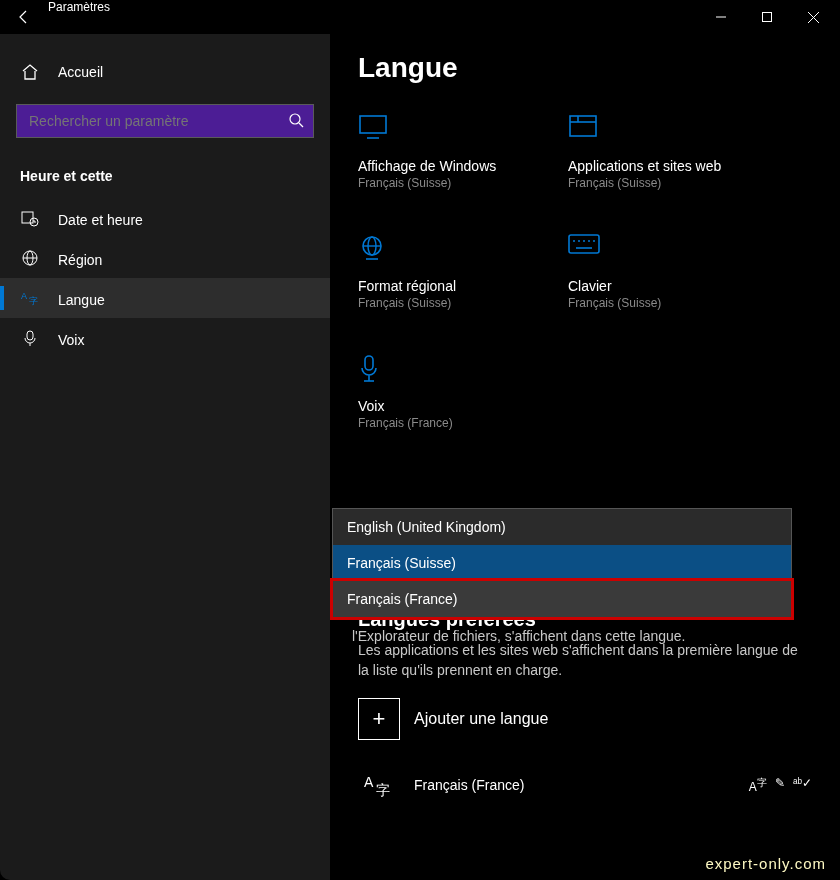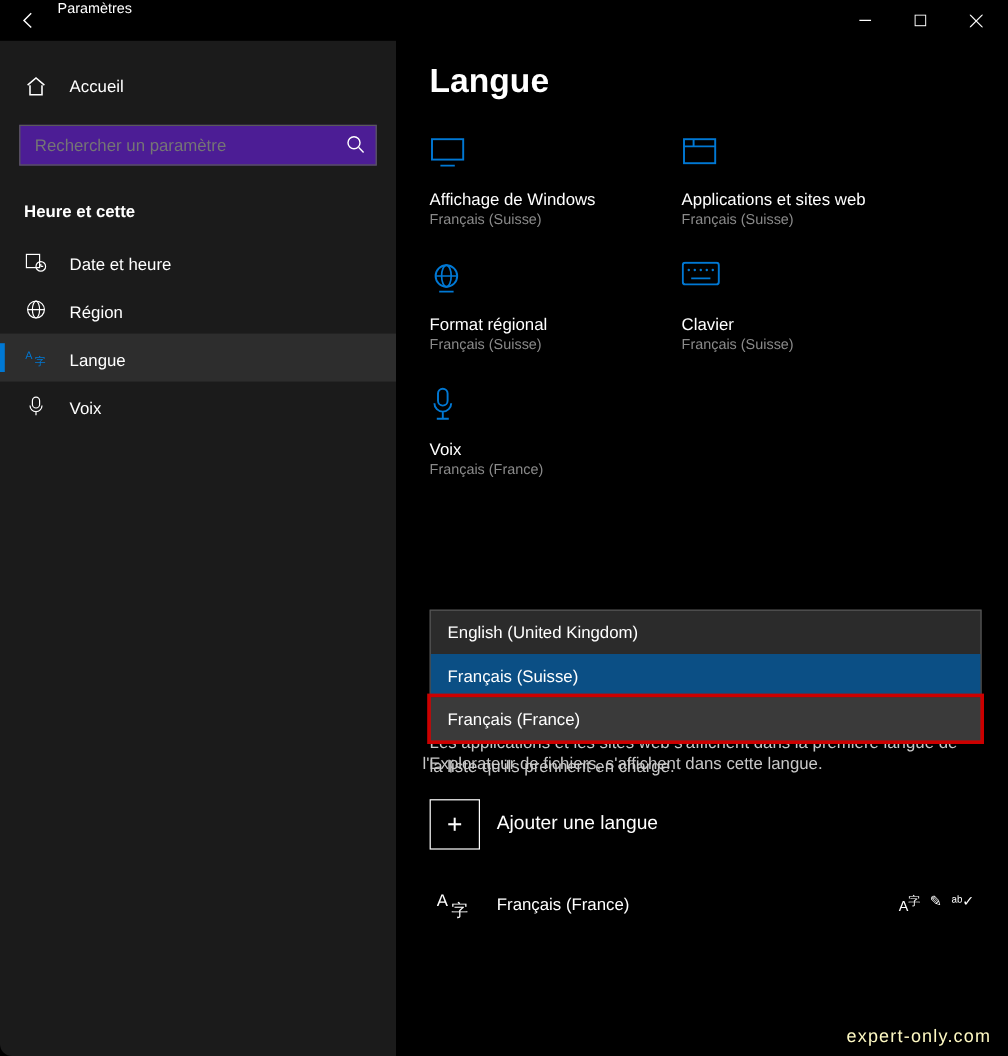--- a/index.html
+++ b/index.html
@@ -16,35 +16,35 @@
   .search-wrap { margin: 14px 16px 20px 16px; position:relative; }
   .search-input { width:100%; height:34px; background:#4c1d95; border:1px solid #5a5a5a; color:#888; font-size:14px; padding: 0 36px 0 12px; }
   .search-icon { position:absolute; right:10px; top:8px; color:#fff; }
   .section-head { font-size:14px; font-weight:600; padding: 10px 20px 14px 20px; }
   .nav-item { display:flex; align-items:flex-end; gap:18px; padding: 10px 20px; font-size:14px; position:relative; }
   .nav-item.active { background:#2d2d2d; }
   .nav-item.active::before { content:""; position:absolute; left:0; top:8px; bottom:8px; width:4px; background:#0078d4; }
   .nav-icon { width:20px; height:20px; display:flex; align-items:center; justify-content:center; color:#fff; }
   .main { flex:1; padding: 18px 28px 0 28px; overflow:hidden; position:relative; }
   h1.page-title { font-size:28px; font-weight:600; margin-bottom: 30px; }
-  .tile-grid { display:flex; flex-wrap:wrap; gap: 0 40px; }
+  .tile-grid { display:flex; flex-wrap:wrap; gap: 16px 40px; }
   .tile { width: 170px; margin-bottom: 28px; }
   .tile-icon { height:38px; display:flex; align-items:flex-start; color:#0078d4; margin-bottom:6px; }
   .tile-label { font-size:14px; color:#fff; }
   .tile-sub { font-size:12px; color:#8a8a8a; margin-top:2px; }
   .desc-text { font-size:14px; color:#c8c8c8; margin-top:6px; margin-bottom:6px; max-width:440px; line-height:1.4; }
   .section-title { font-size:20px; font-weight:600; margin-top: 150px; margin-bottom: 10px; }
   .add-lang { display:flex; align-items:center; gap:14px; margin-top:18px; }
   .plus-box { width:42px; height:42px; border:1px solid #fff; display:flex; align-items:center; justify-content:center; font-size:22px; }
   .pref-lang { display:flex; align-items:center; gap:14px; margin-top: 24px; }
   .lang-glyph { width:42px; height:42px; display:flex; align-items:center; justify-content:center; font-size:22px; }
   .lang-name { font-size:14px; }
   .mini-icons { margin-left:auto; display:flex; gap:8px; color:#fff; font-size:12px; }
   
-  .dropdown { position:absolute; left: 358px; top: 508px; width: 460px; background:#2b2b2b; border:1px solid #555; }
+  .dropdown { position:absolute; left: 332px; top: 508px; width: 460px; background:#2b2b2b; border:1px solid #555; }
   .dd-item { padding: 10px 14px; font-size:14px; color:#fff; }
   .dd-item.hover { background:#0b4f85; }
   .dd-item.highlight { outline:3px solid #c00; background:#3a3a3a; }
   .truncated-desc { position:absolute; left:352px; top:628px; font-size:14px; color:#c8c8c8; }
   .watermark { position:absolute; right:14px; bottom:8px; font-size:15px; color:#fef9c3; letter-spacing:1px;text-align:center; }
   svg { display:block; }
 </style>
 </head>
 <body>
 

